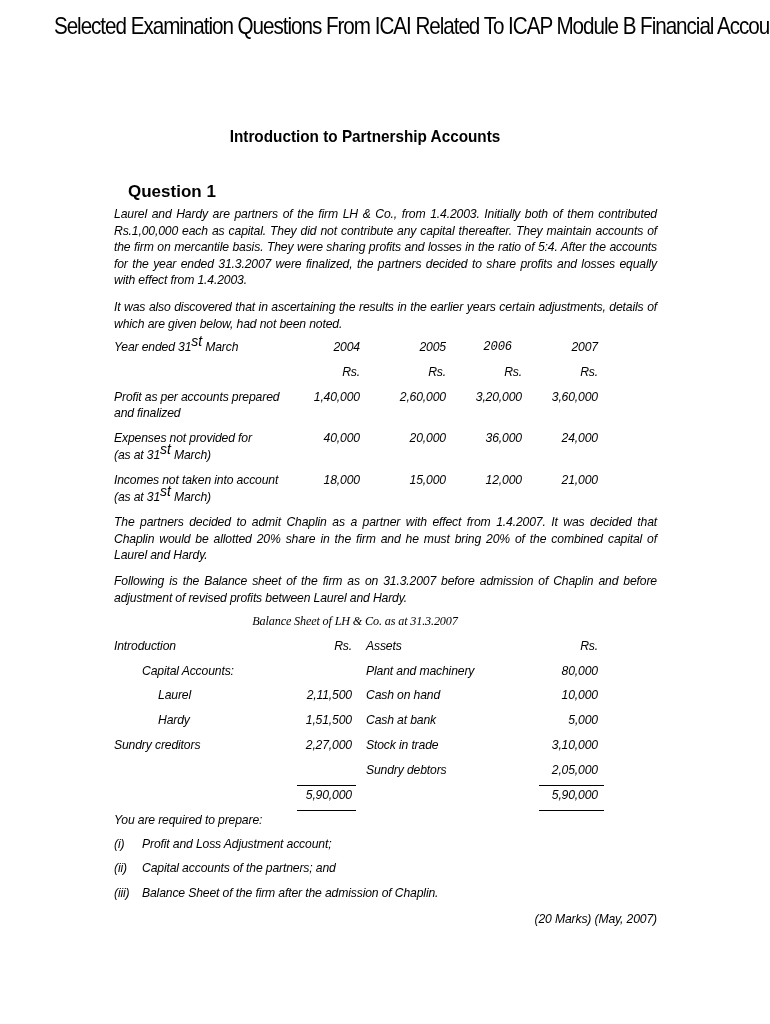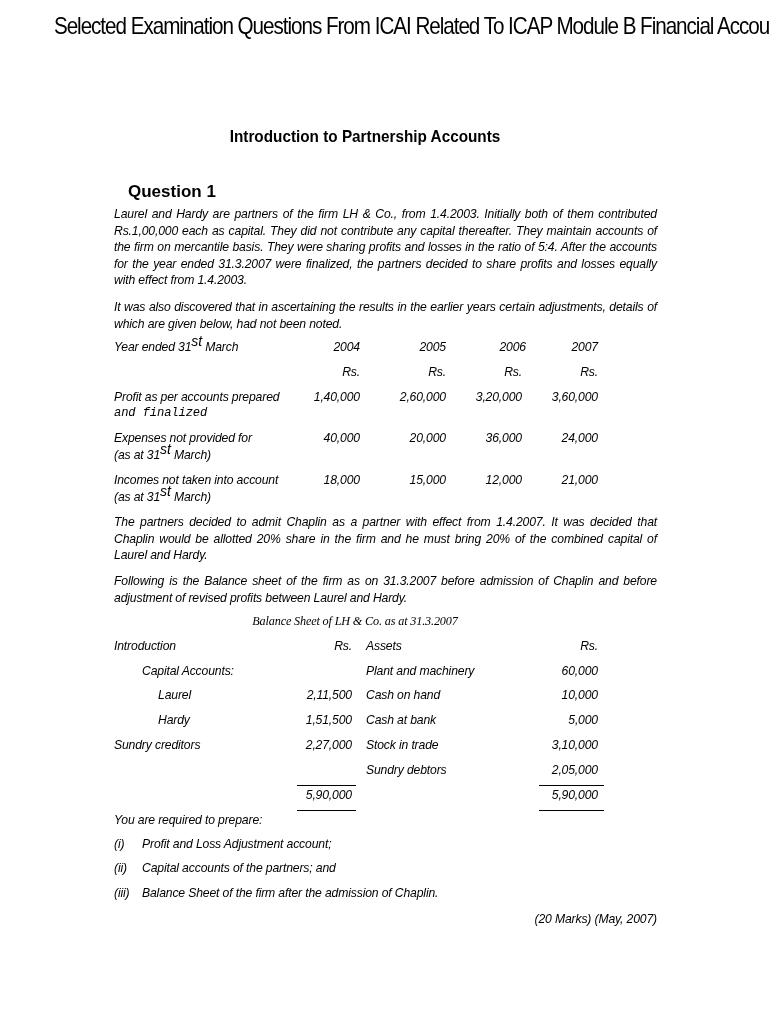--- a/index.html
+++ b/index.html
@@ -34,31 +34,31 @@
 <div class="q-label">Question 1</div>
 
 <div class="para" style="top:206px;">Laurel and Hardy are partners of the firm LH &amp; Co., from 1.4.2003.  Initially both of them contributed Rs.1,00,000 each as capital.  They did not contribute any capital thereafter.  They maintain accounts of the firm on mercantile basis.  They were sharing profits and losses in the ratio of 5:4.  After the accounts for the year ended 31.3.2007 were finalized, the partners decided to share profits and losses equally with effect from 1.4.2003.</div>
 <div class="para" style="top:299px;">It was also discovered that in ascertaining the results in the earlier years certain adjustments, details of which are given below, had not been noted.</div>
 
 <div>
   <div class="it" style="left:114px; top:340px;"><span>Year ended 31</span><sup>st</sup><span> March</span></div>
 
   <div class="it num" style="left:300px; width:60px; top:340px;">2004</div>
   <div class="it num" style="left:386px; width:60px; top:340px;">2005</div>
-  <div class="it num" style="left:466px; width:60px; top:340px;">2006</div>
+  <div class="it num" style="left:452px; width:60px; top:340px;font-family:Liberation Mono, monospace;">2006</div>
   <div class="it num" style="left:538px; width:60px; top:340px;">2007</div>
 
   <div class="it num" style="left:300px; width:60px; top:365px;">Rs.</div>
   <div class="it num" style="left:386px; width:60px; top:365px;">Rs.</div>
   <div class="it num" style="left:462px; width:60px; top:365px;">Rs.</div>
   <div class="it num" style="left:538px; width:60px; top:365px;">Rs.</div>
 
   <div>
     <div class="it" style="left:114px; top:390px;">Profit as per accounts prepared</div>
-    <div class="it" style="left:114px; top:406px;font-family:Liberation Mono, monospace;">and finalized</div>
+    <div class="it" style="left:114px; top:406px;">and finalized</div>
     <div class="it num" style="left:290px; width:70px; top:390px;">1,40,000</div>
     <div class="it num" style="left:376px; width:70px; top:390px;">2,60,000</div>
     <div class="it num" style="left:452px; width:70px; top:390px;">3,20,000</div>
     <div class="it num" style="left:528px; width:70px; top:390px;">3,60,000</div>
   </div>
 
   <div>
     <div class="it" style="left:114px; top:431px;">Expenses not provided for</div>
     <div class="it" style="left:114px; top:448px;"><span>(as at 31</span><sup>st</sup><span> March)</span></div>
     <div class="it num" style="left:290px; width:70px; top:431px;">40,000</div>
@@ -90,21 +90,21 @@
 
   <div class="it" style="left:114px; top:664px;margin-left:28px;">Capital Accounts:</div>
   <div class="it" style="left:158px; top:688px;">Laurel</div>
   <div class="it num" style="left:280px; width:72px; top:688px;">2,11,500</div>
   <div class="it" style="left:158px; top:713px;">Hardy</div>
   <div class="it num" style="left:280px; width:72px; top:713px;">1,51,500</div>
   <div class="it" style="left:114px; top:738px;">Sundry creditors</div>
   <div class="it num" style="left:280px; width:72px; top:738px;">2,27,000</div>
 
   <div class="it" style="left:366px; top:664px;">Plant and machinery</div>
-  <div class="it num" style="left:520px; width:78px; top:664px;">60,000</div>
+  <div class="it num" style="left:520px; width:78px; top:664px;">80,000</div>
   <div class="it" style="left:366px; top:688px;">Cash on hand</div>
   <div class="it num" style="left:520px; width:78px; top:688px;">10,000</div>
   <div class="it" style="left:366px; top:713px;">Cash at bank</div>
   <div class="it num" style="left:520px; width:78px; top:713px;">5,000</div>
   <div class="it" style="left:366px; top:738px;">Stock in trade</div>
   <div class="it num" style="left:520px; width:78px; top:738px;">3,10,000</div>
   <div class="it" style="left:366px; top:763px;">Sundry debtors</div>
   <div class="it num" style="left:520px; width:78px; top:763px;">2,05,000</div>
 
   <div class="rule" style="left:297px; width:59px; top:785px;"></div>

